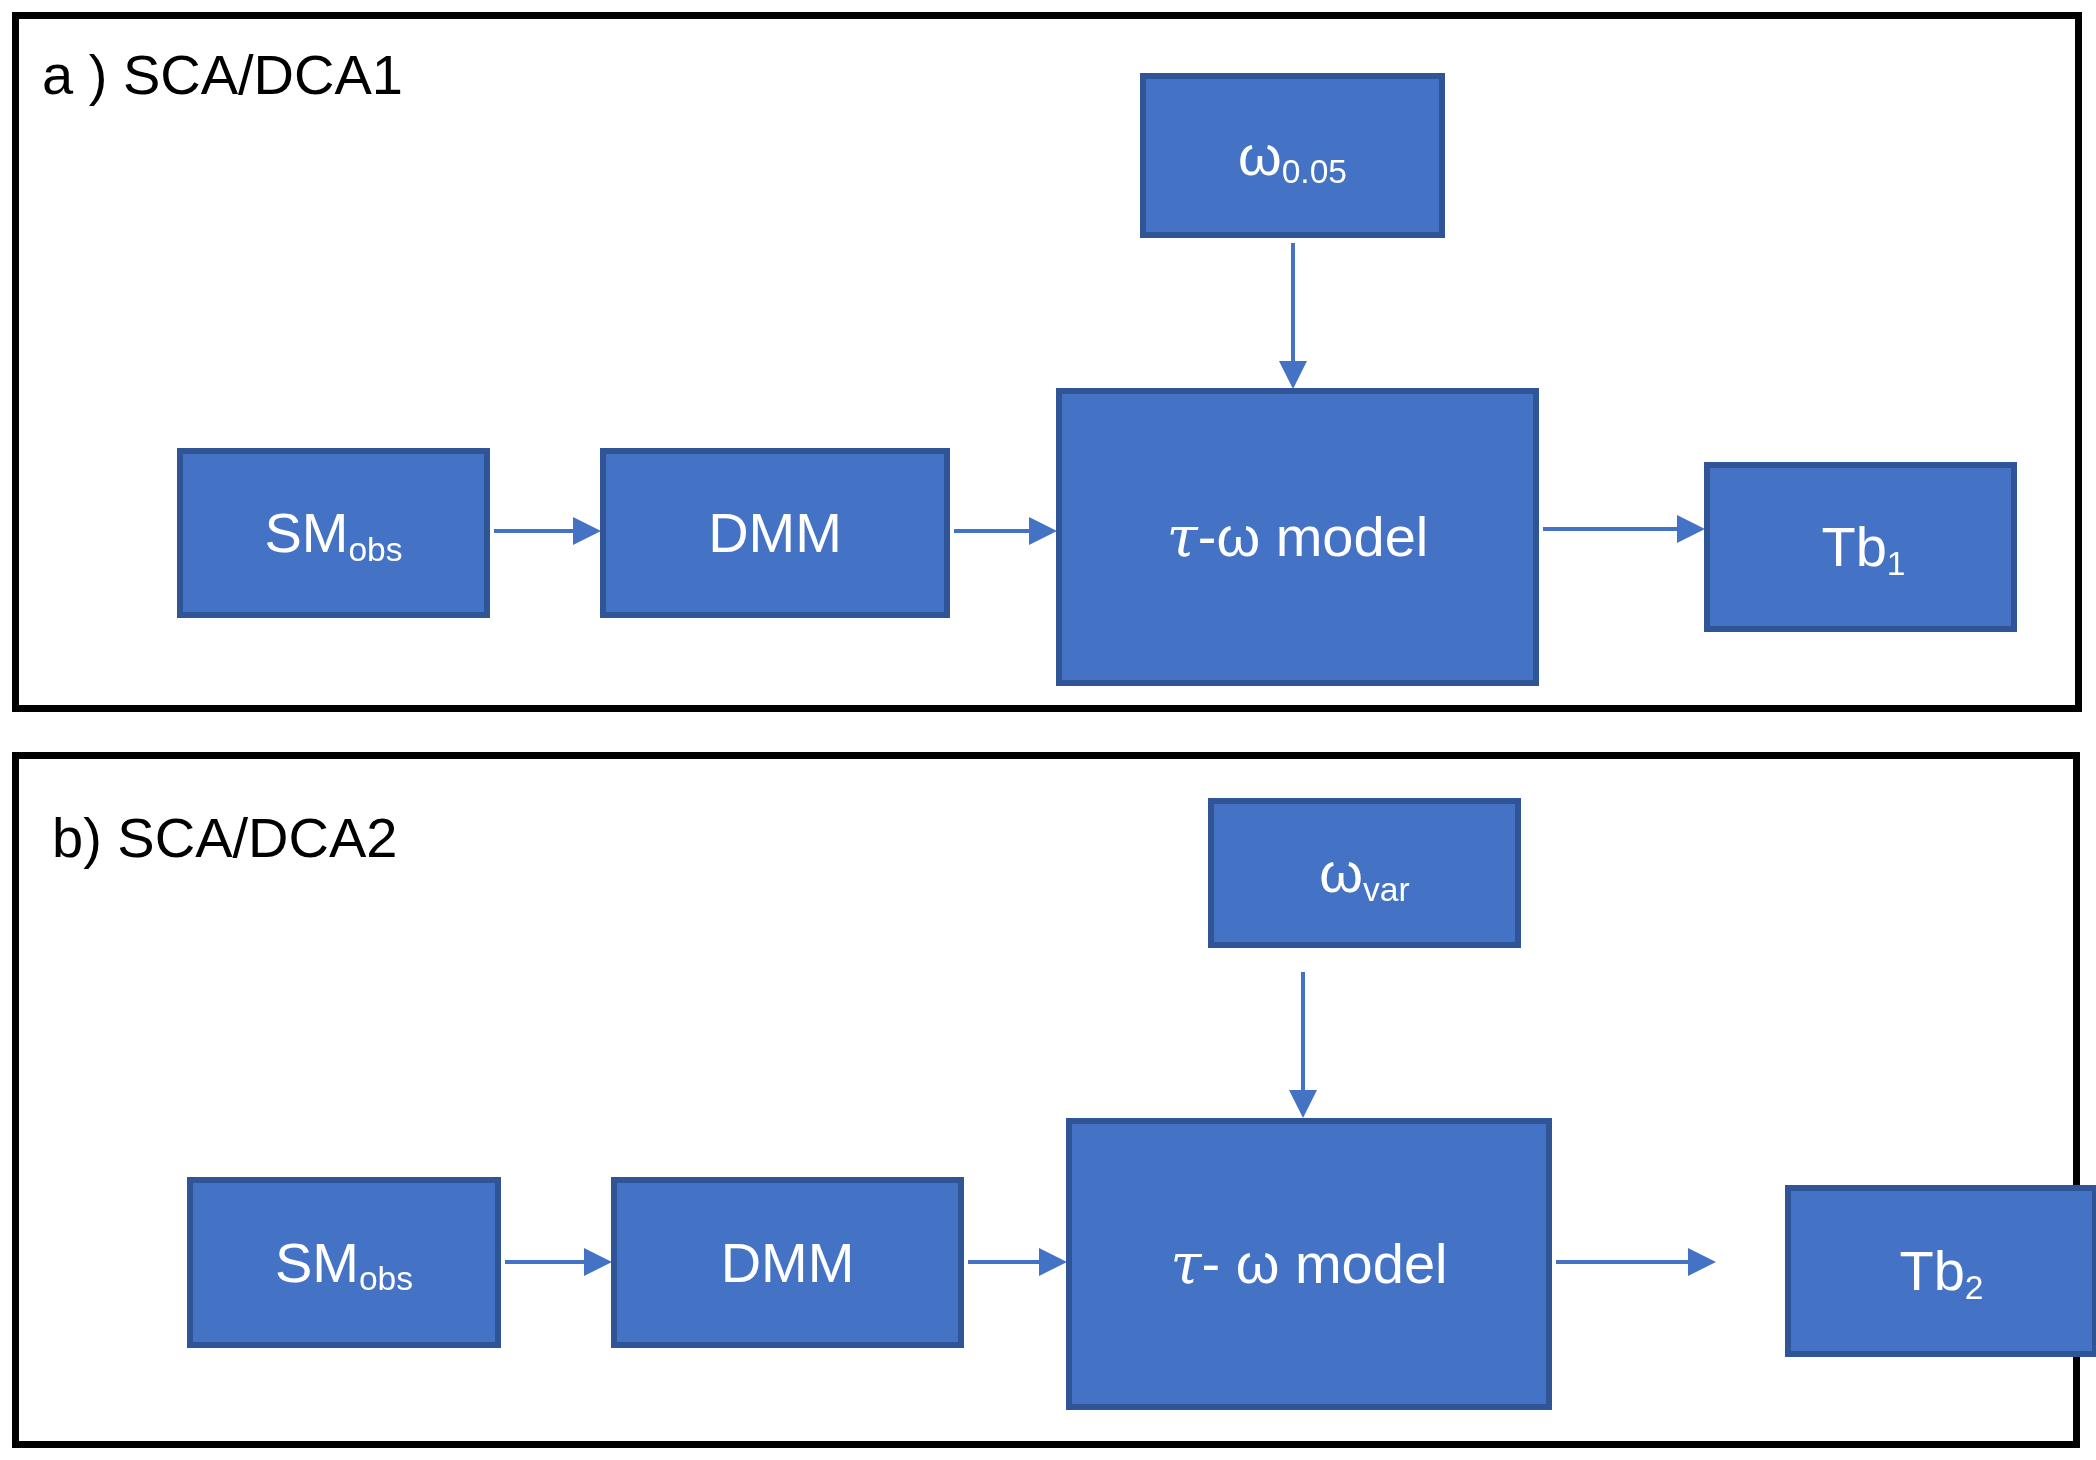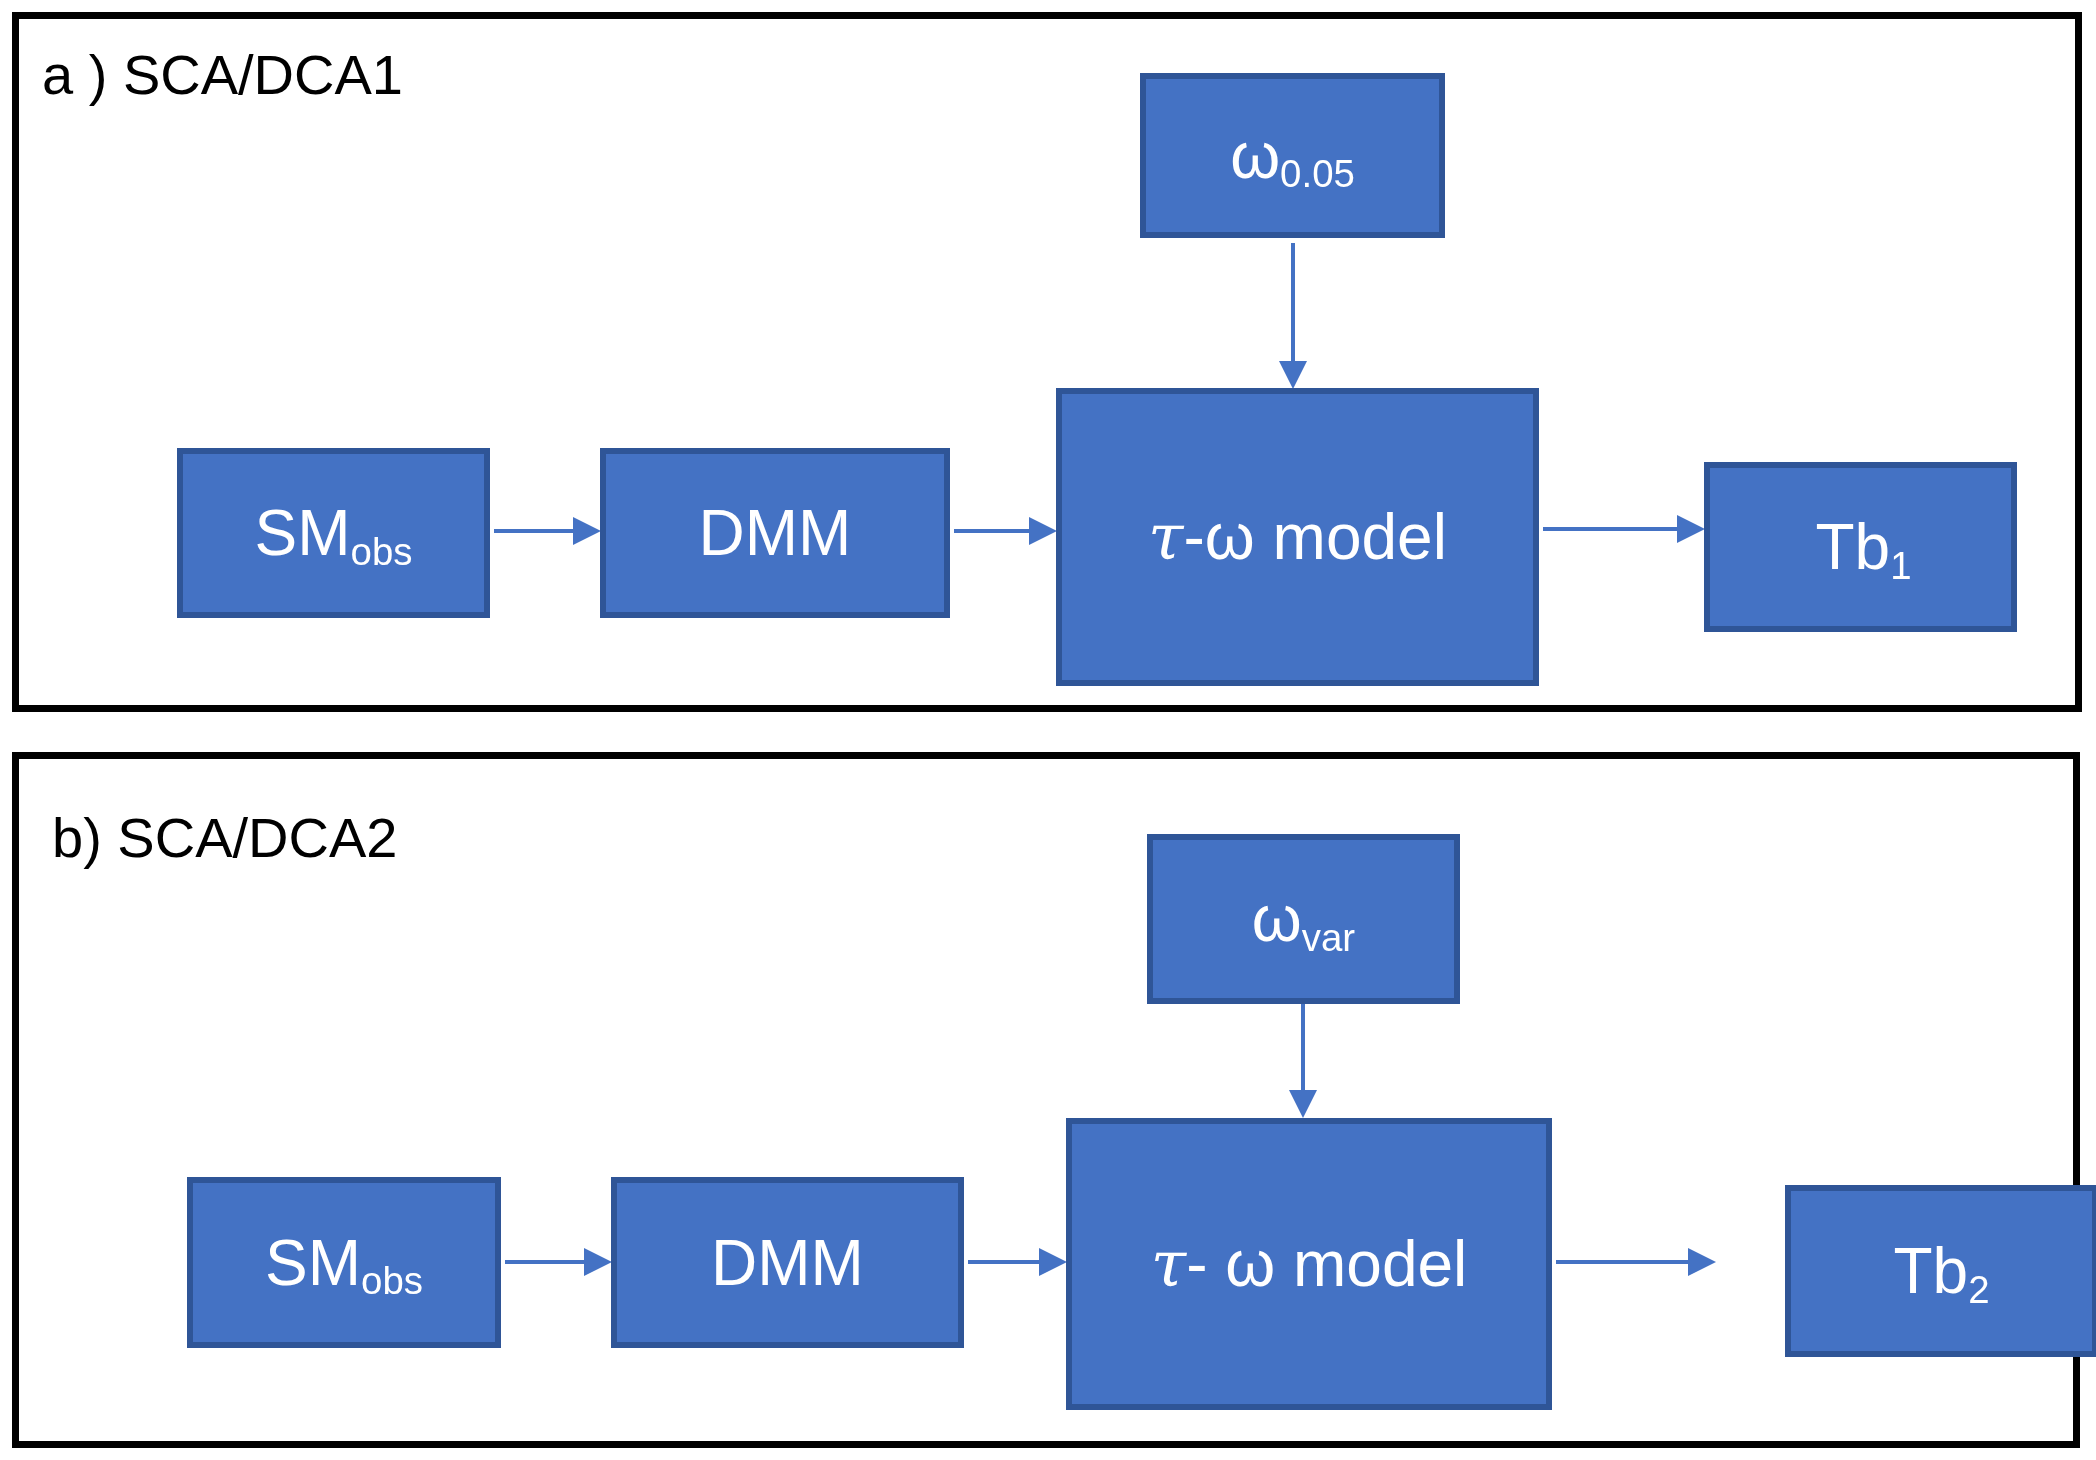--- a/index.html
+++ b/index.html
@@ -38,41 +38,41 @@
   .plabel-a { left: 42px; top: 44px; }
   .plabel-b { left: 52px; top: 807px; }
   .node {
     position: absolute;
     background: var(--box_fill);
     border: 6px solid var(--box_border);
     color: var(--text_on_box);
     display: flex;
     align-items: center;
     justify-content: center;
-    font-size: 64px;
+    font-size: 56px;
     line-height: 1;
   }
   .node .txt { white-space: nowrap; }
   .node .sub {
     font-size: 0.60em;
     position: relative;
     top: 0.26em;
   }
   .node .pre {
     font-family: "DejaVu Serif", serif;
     font-style: italic;
   }
   
   .a-omega { left: 1140px; top: 73px;  width: 305px; height: 165px; }
   .a-sm    { left: 177px;  top: 448px; width: 313px; height: 170px; }
   .a-dmm   { left: 600px;  top: 448px; width: 350px; height: 170px; }
   .a-tau   { left: 1056px; top: 388px; width: 483px; height: 298px; text-align: right; }
   .a-tb    { left: 1704px; top: 462px; width: 313px; height: 170px; padding-left: 6px; }
   
-  .b-omega { left: 1147px; top: 798px;  width: 313px; height: 170px; margin-top: 36px; }
+  .b-omega { left: 1208px; top: 798px;  width: 313px; height: 150px; }
   .b-sm    { left: 187px;  top: 1177px; width: 314px; height: 171px; }
   .b-dmm   { left: 611px;  top: 1177px; width: 353px; height: 171px; }
   .b-tau   { left: 1066px; top: 1118px; width: 486px; height: 292px; }
   .b-tb    { left: 1785px; top: 1185px; width: 313px; height: 172px; }
 
   .arrows {
     position: absolute;
     left: 0; top: 0;
     width: 2096px;
     height: 1460px;

